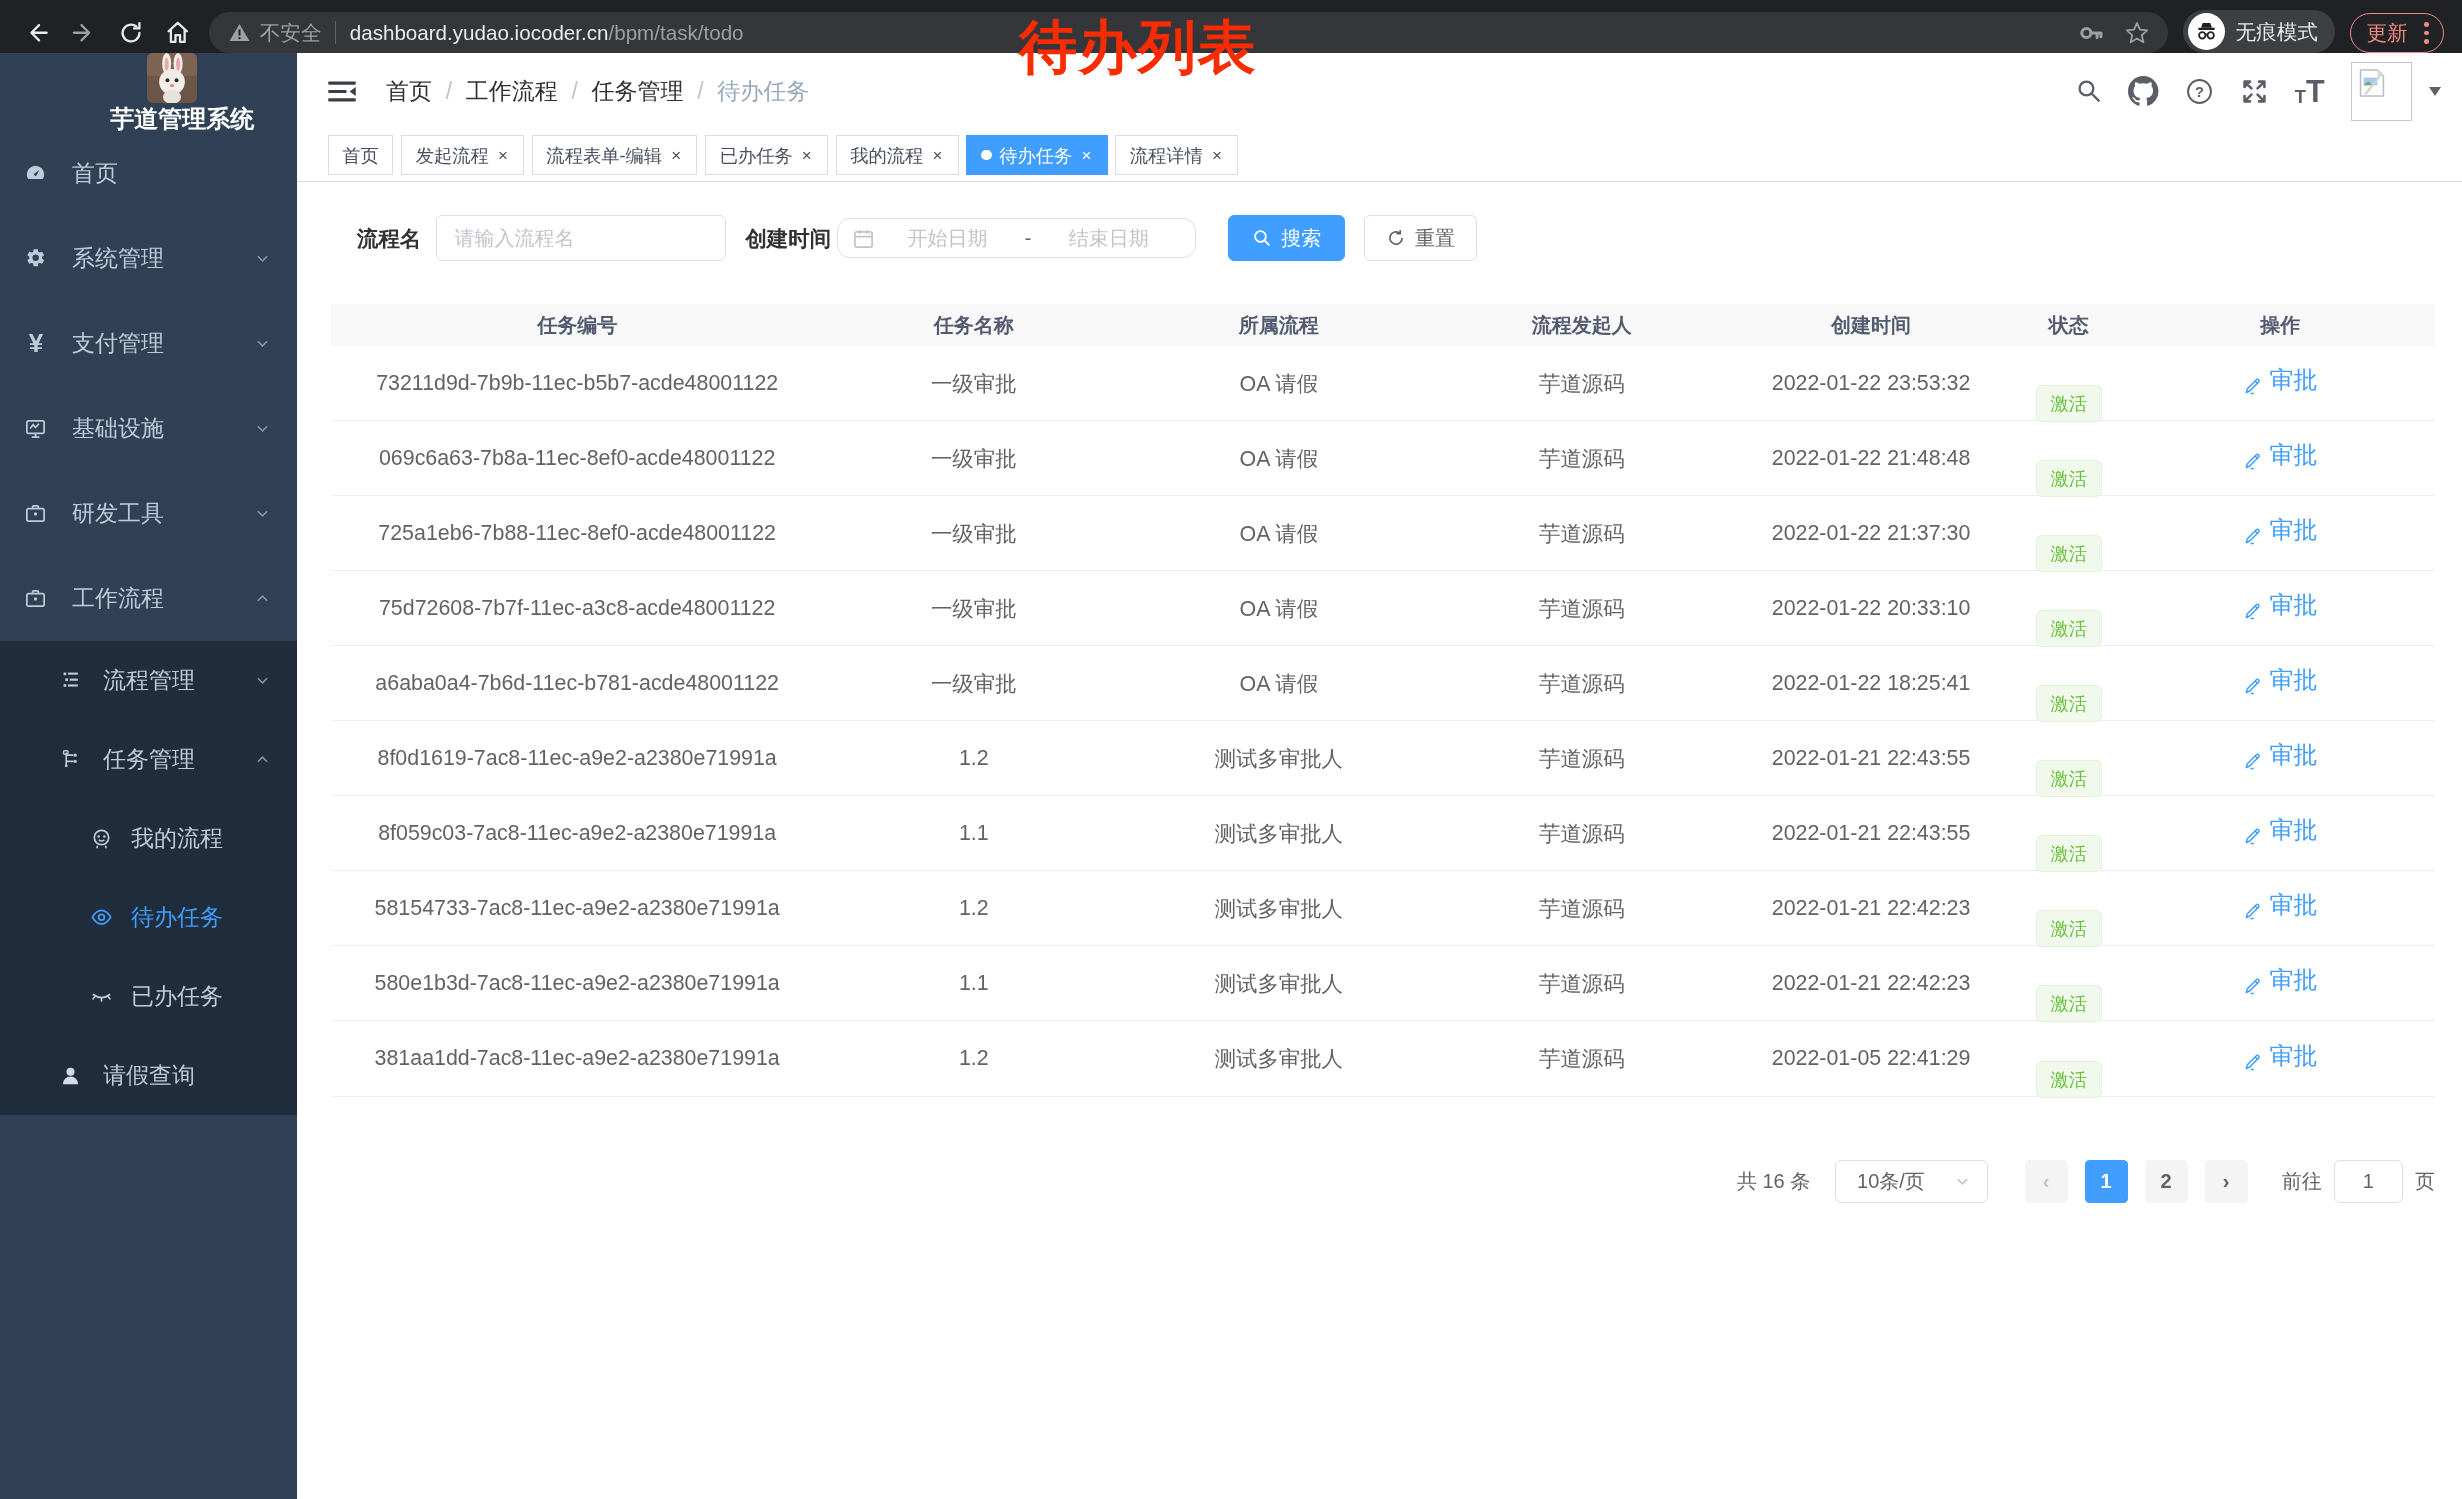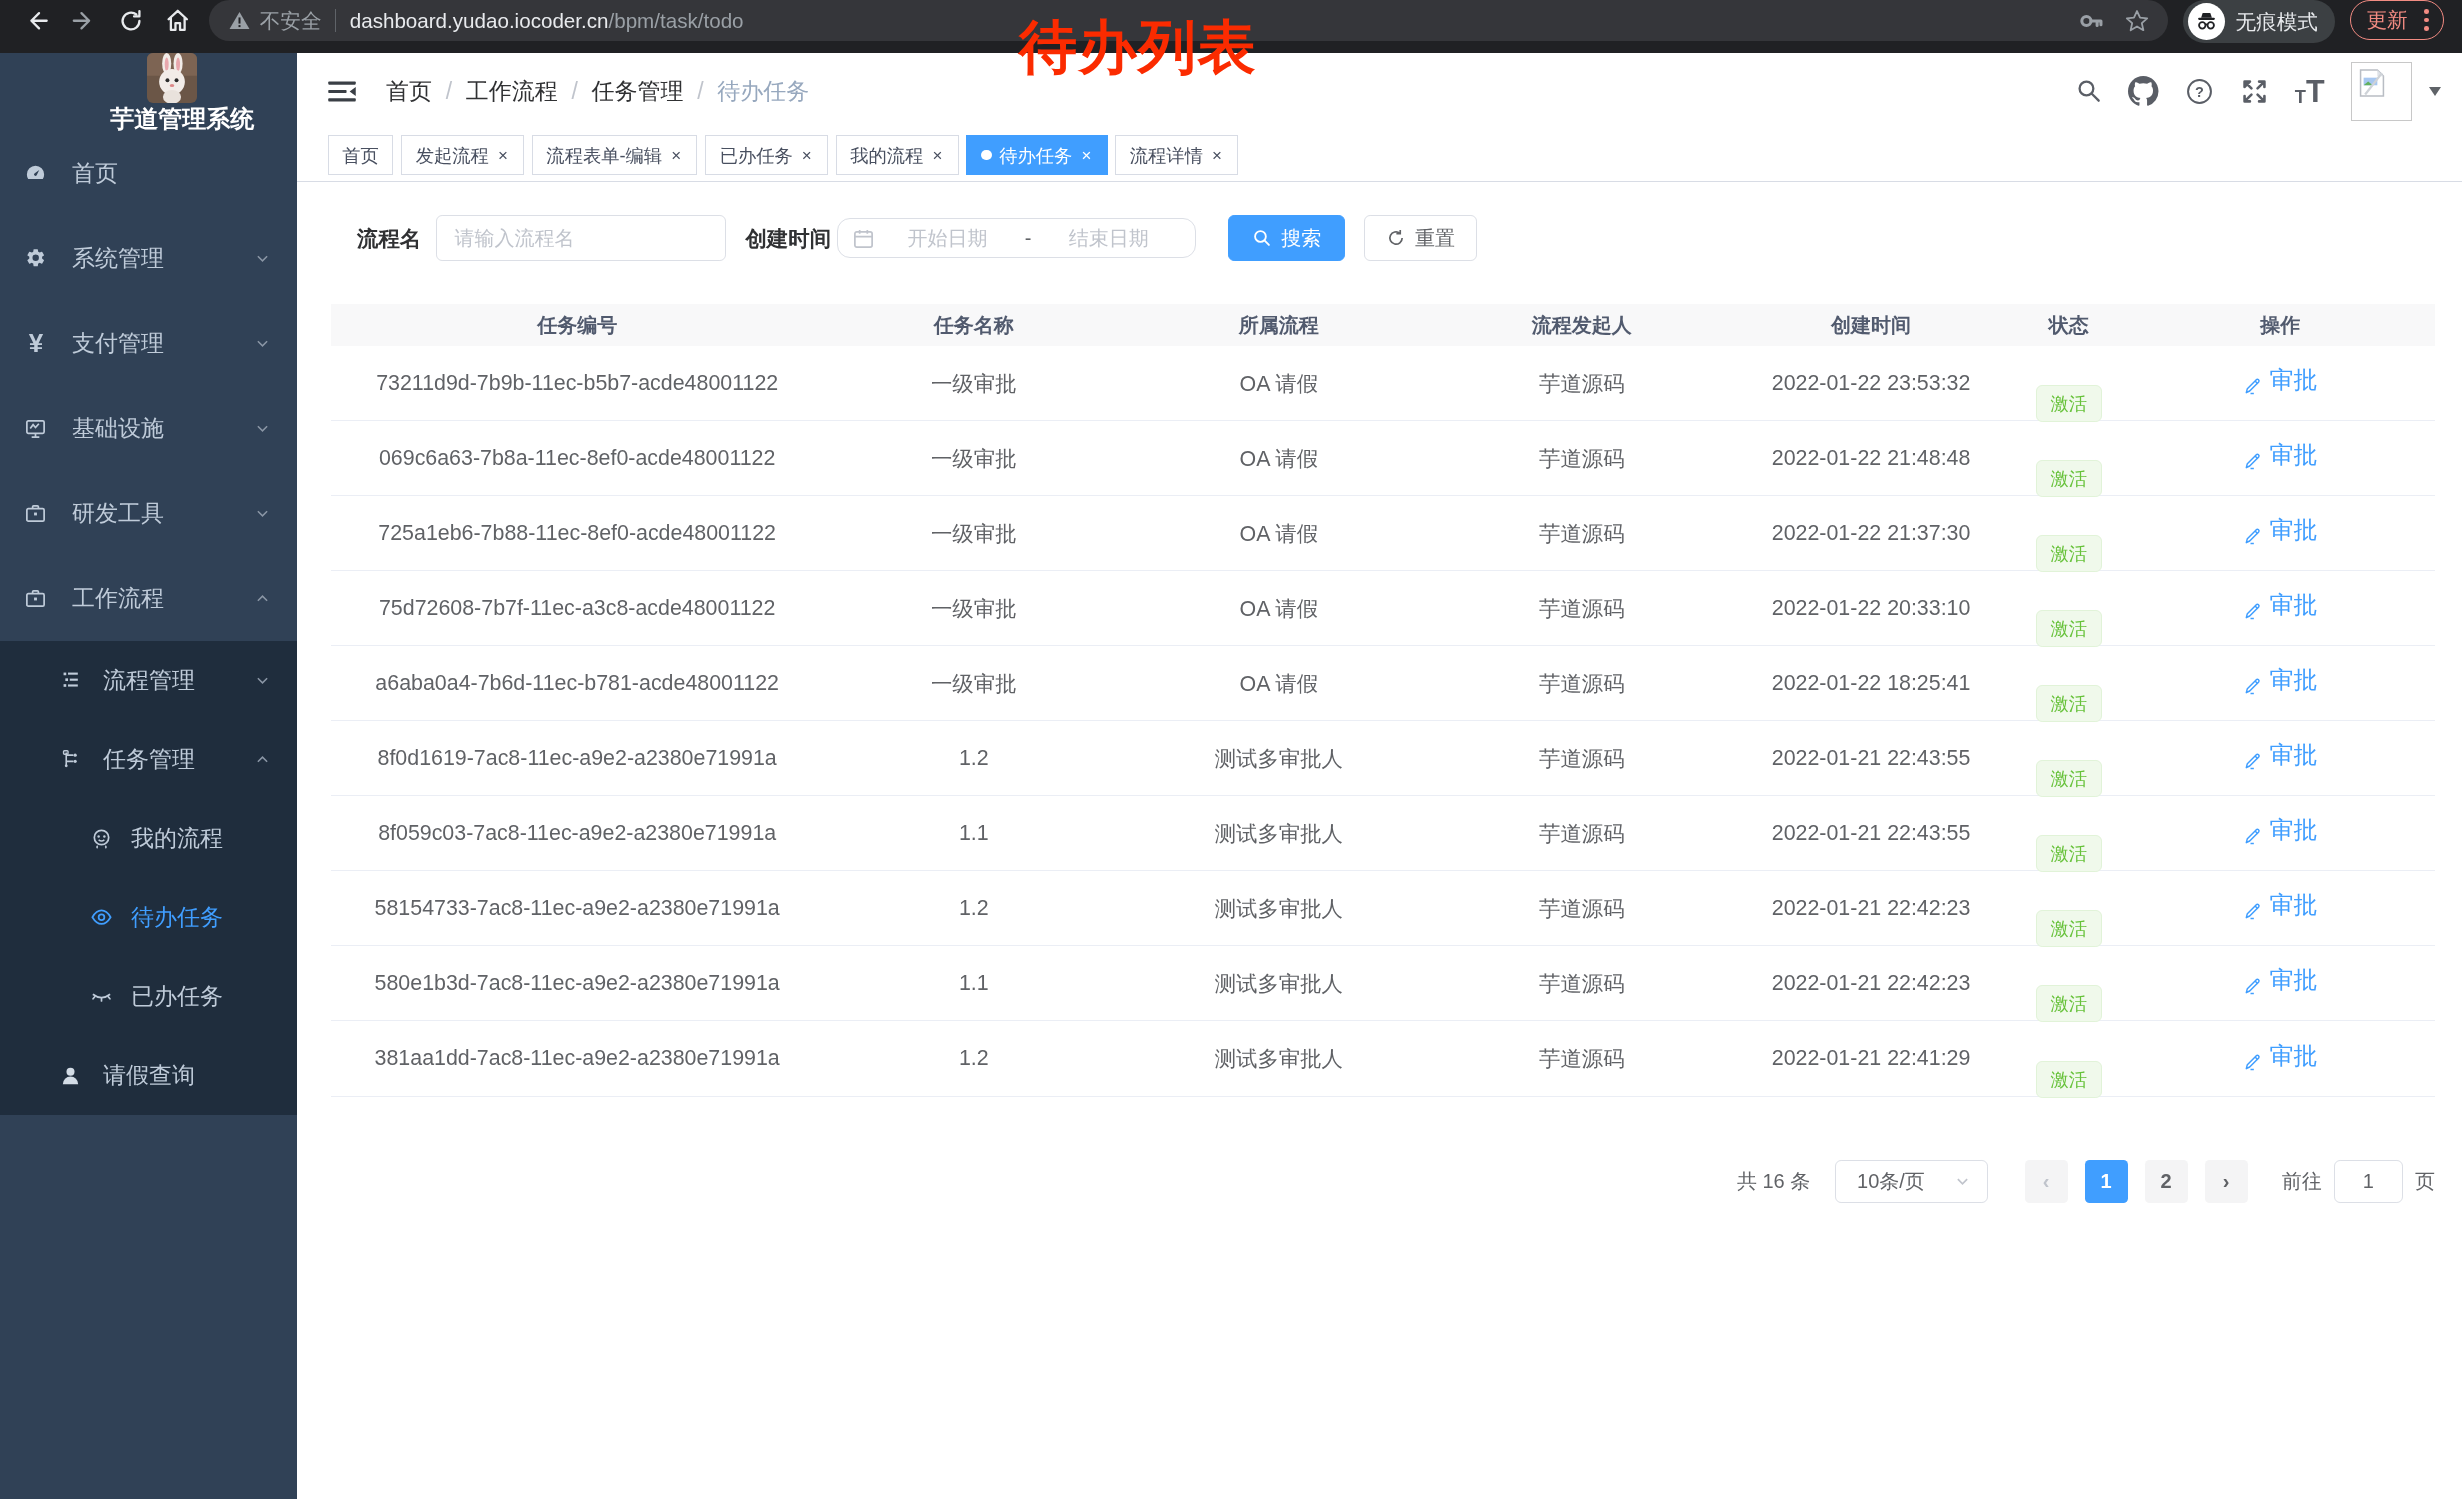--- a/index.html
+++ b/index.html
@@ -1,20 +1,20 @@
 <!DOCTYPE html>
 <html style="font-size:12.2px"><head>
 <meta charset="utf-8">
 <style>
   * { margin:0; padding:0; box-sizing:border-box; }
   html,body { width:2462px; height:1500px; overflow:hidden; }
   body { font-family:"Liberation Sans","DejaVu Sans",sans-serif; font-size:21.4px; color:#303133; background:#fff; position:relative; }
 
   
-  .chrome { height:53px; background:#202124; display:flex; align-items:flex-start; padding:0 18.3px 0 13.7px; position:relative; z-index:5; }
+  .chrome { height:53px; background:#202124; display:flex; align-items:flex-end; padding:0 18.3px 0 13.7px; position:relative; z-index:5; }
   .nav-btn { width:47px; height:41px; display:flex; align-items:center; justify-content:center; flex:0 0 auto; }
   .urlpill { flex:1; height:41px; margin:0 15.3px 0 7.6px; background:#35363a; border-radius:20.6px; display:flex; align-items:center; padding:0 18.3px; min-width:0; }
   .sec-label { color:#9aa0a6; font-size:20.6px; margin-left:9.2px; white-space:nowrap; }
   .url-div { width:0.8px; height:23px; background:#5f6368; margin:0 13.7px; }
   .url-host { color:#e8eaed; font-size:20.6px; white-space:nowrap; }
   .url-path { color:#9aa0a6; font-size:20.6px; white-space:nowrap; }
   .pill-spacer { flex:1; }
   .pill-ic { margin-left:20px; display:flex; align-items:center; }
   .incog { height:43px; background:#3c4043; border-radius:21.4px; display:flex; align-items:center; padding:3.1px 17px 3.1px 4.6px; margin-right:15.3px; flex:0 0 auto; }
   .incog-circle { width:37px; height:37px; border-radius:50%; background:#fff; display:flex; align-items:center; justify-content:center; margin-right:10.7px; }
@@ -631,21 +631,21 @@
                     <path d="M14.5 6 l3.2 3.2 M9 21 h4" stroke="#409eff" stroke-width="1.8"></path>
                   </svg>
                   <span>审批</span>
                 </a></div>
             </div>
             <div class="tr">
               <div>381aa1dd-7ac8-11ec-a9e2-a2380e71991a</div>
               <div>1.2</div>
               <div>测试多审批人</div>
               <div>芋道源码</div>
-              <div>2022-01-21 22:41:29</div>
+              <div>2022-01-05 22:41:29</div>
               <div><span class="badge">激活</span></div>
               <div><a class="action">
                   <svg width="20" height="20" viewBox="0 0 24 24">
                     <path d="M4 20 l1.2-4.8 L16 4.4 a2 2 0 0 1 2.8 2.8 L8 18 4 20z" fill="none" stroke="#409eff" stroke-width="1.8" stroke-linejoin="round"></path>
                     <path d="M14.5 6 l3.2 3.2 M9 21 h4" stroke="#409eff" stroke-width="1.8"></path>
                   </svg>
                   <span>审批</span>
                 </a></div>
             </div>
           </div>

